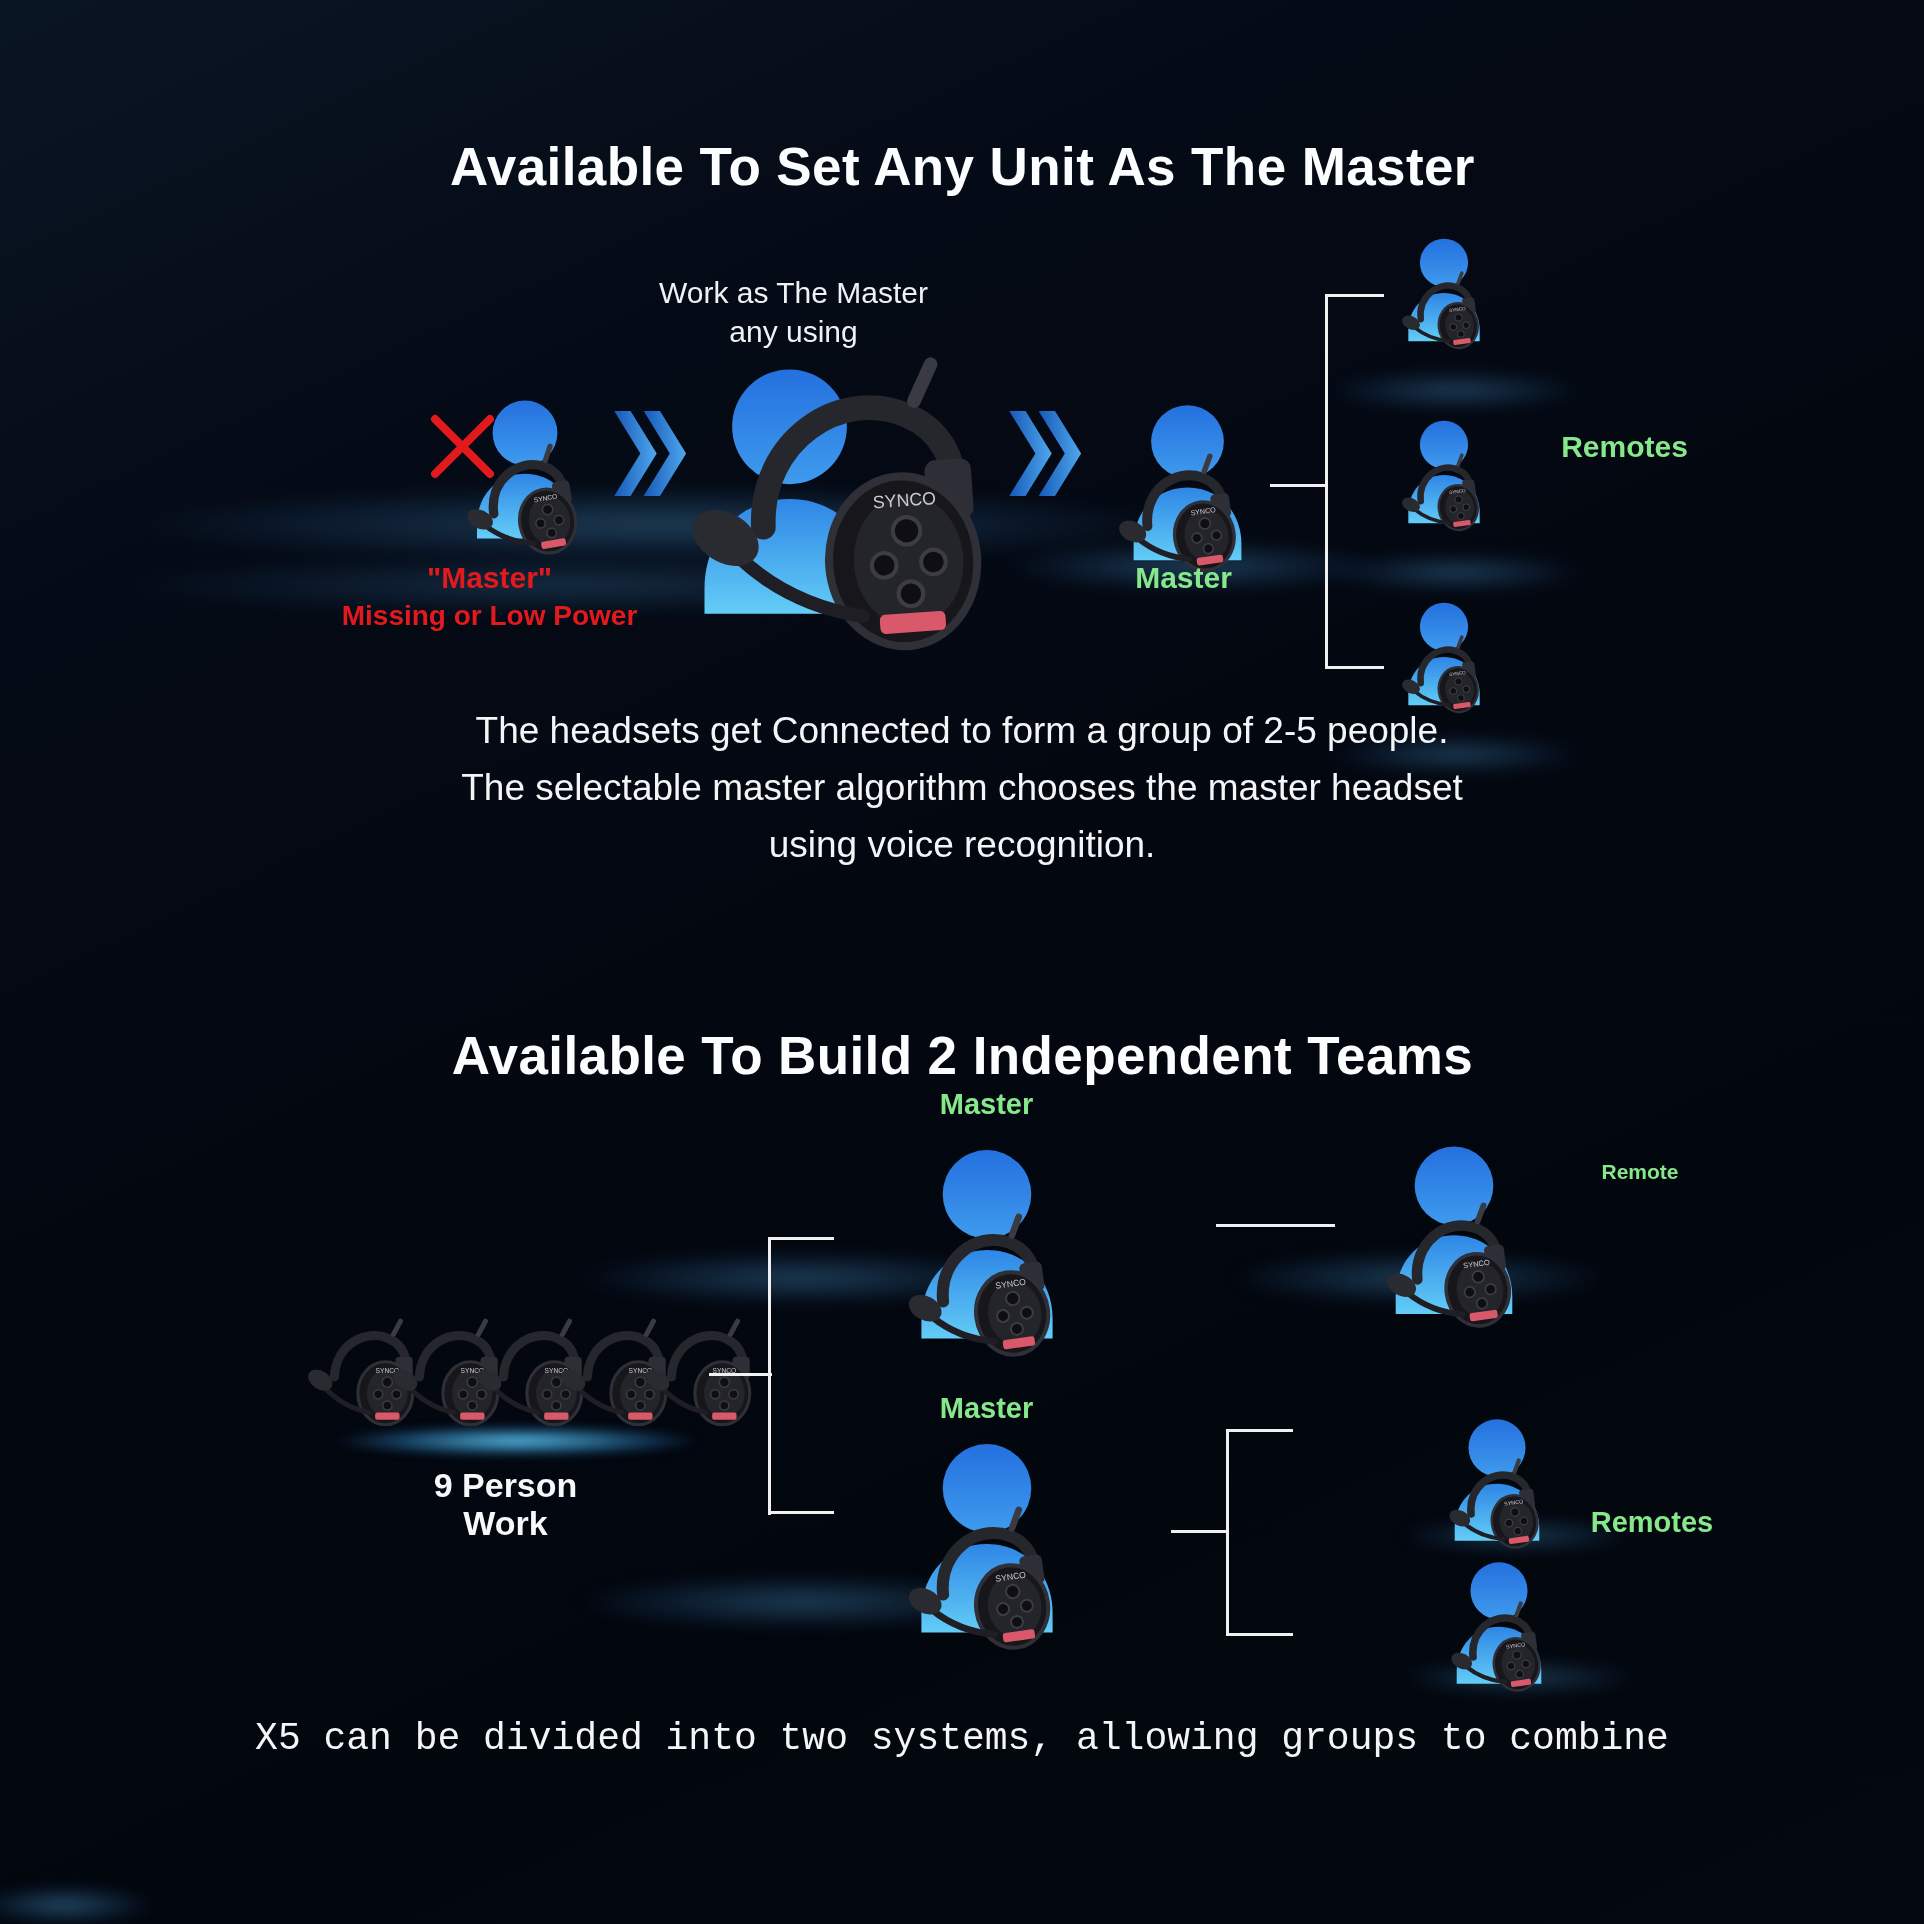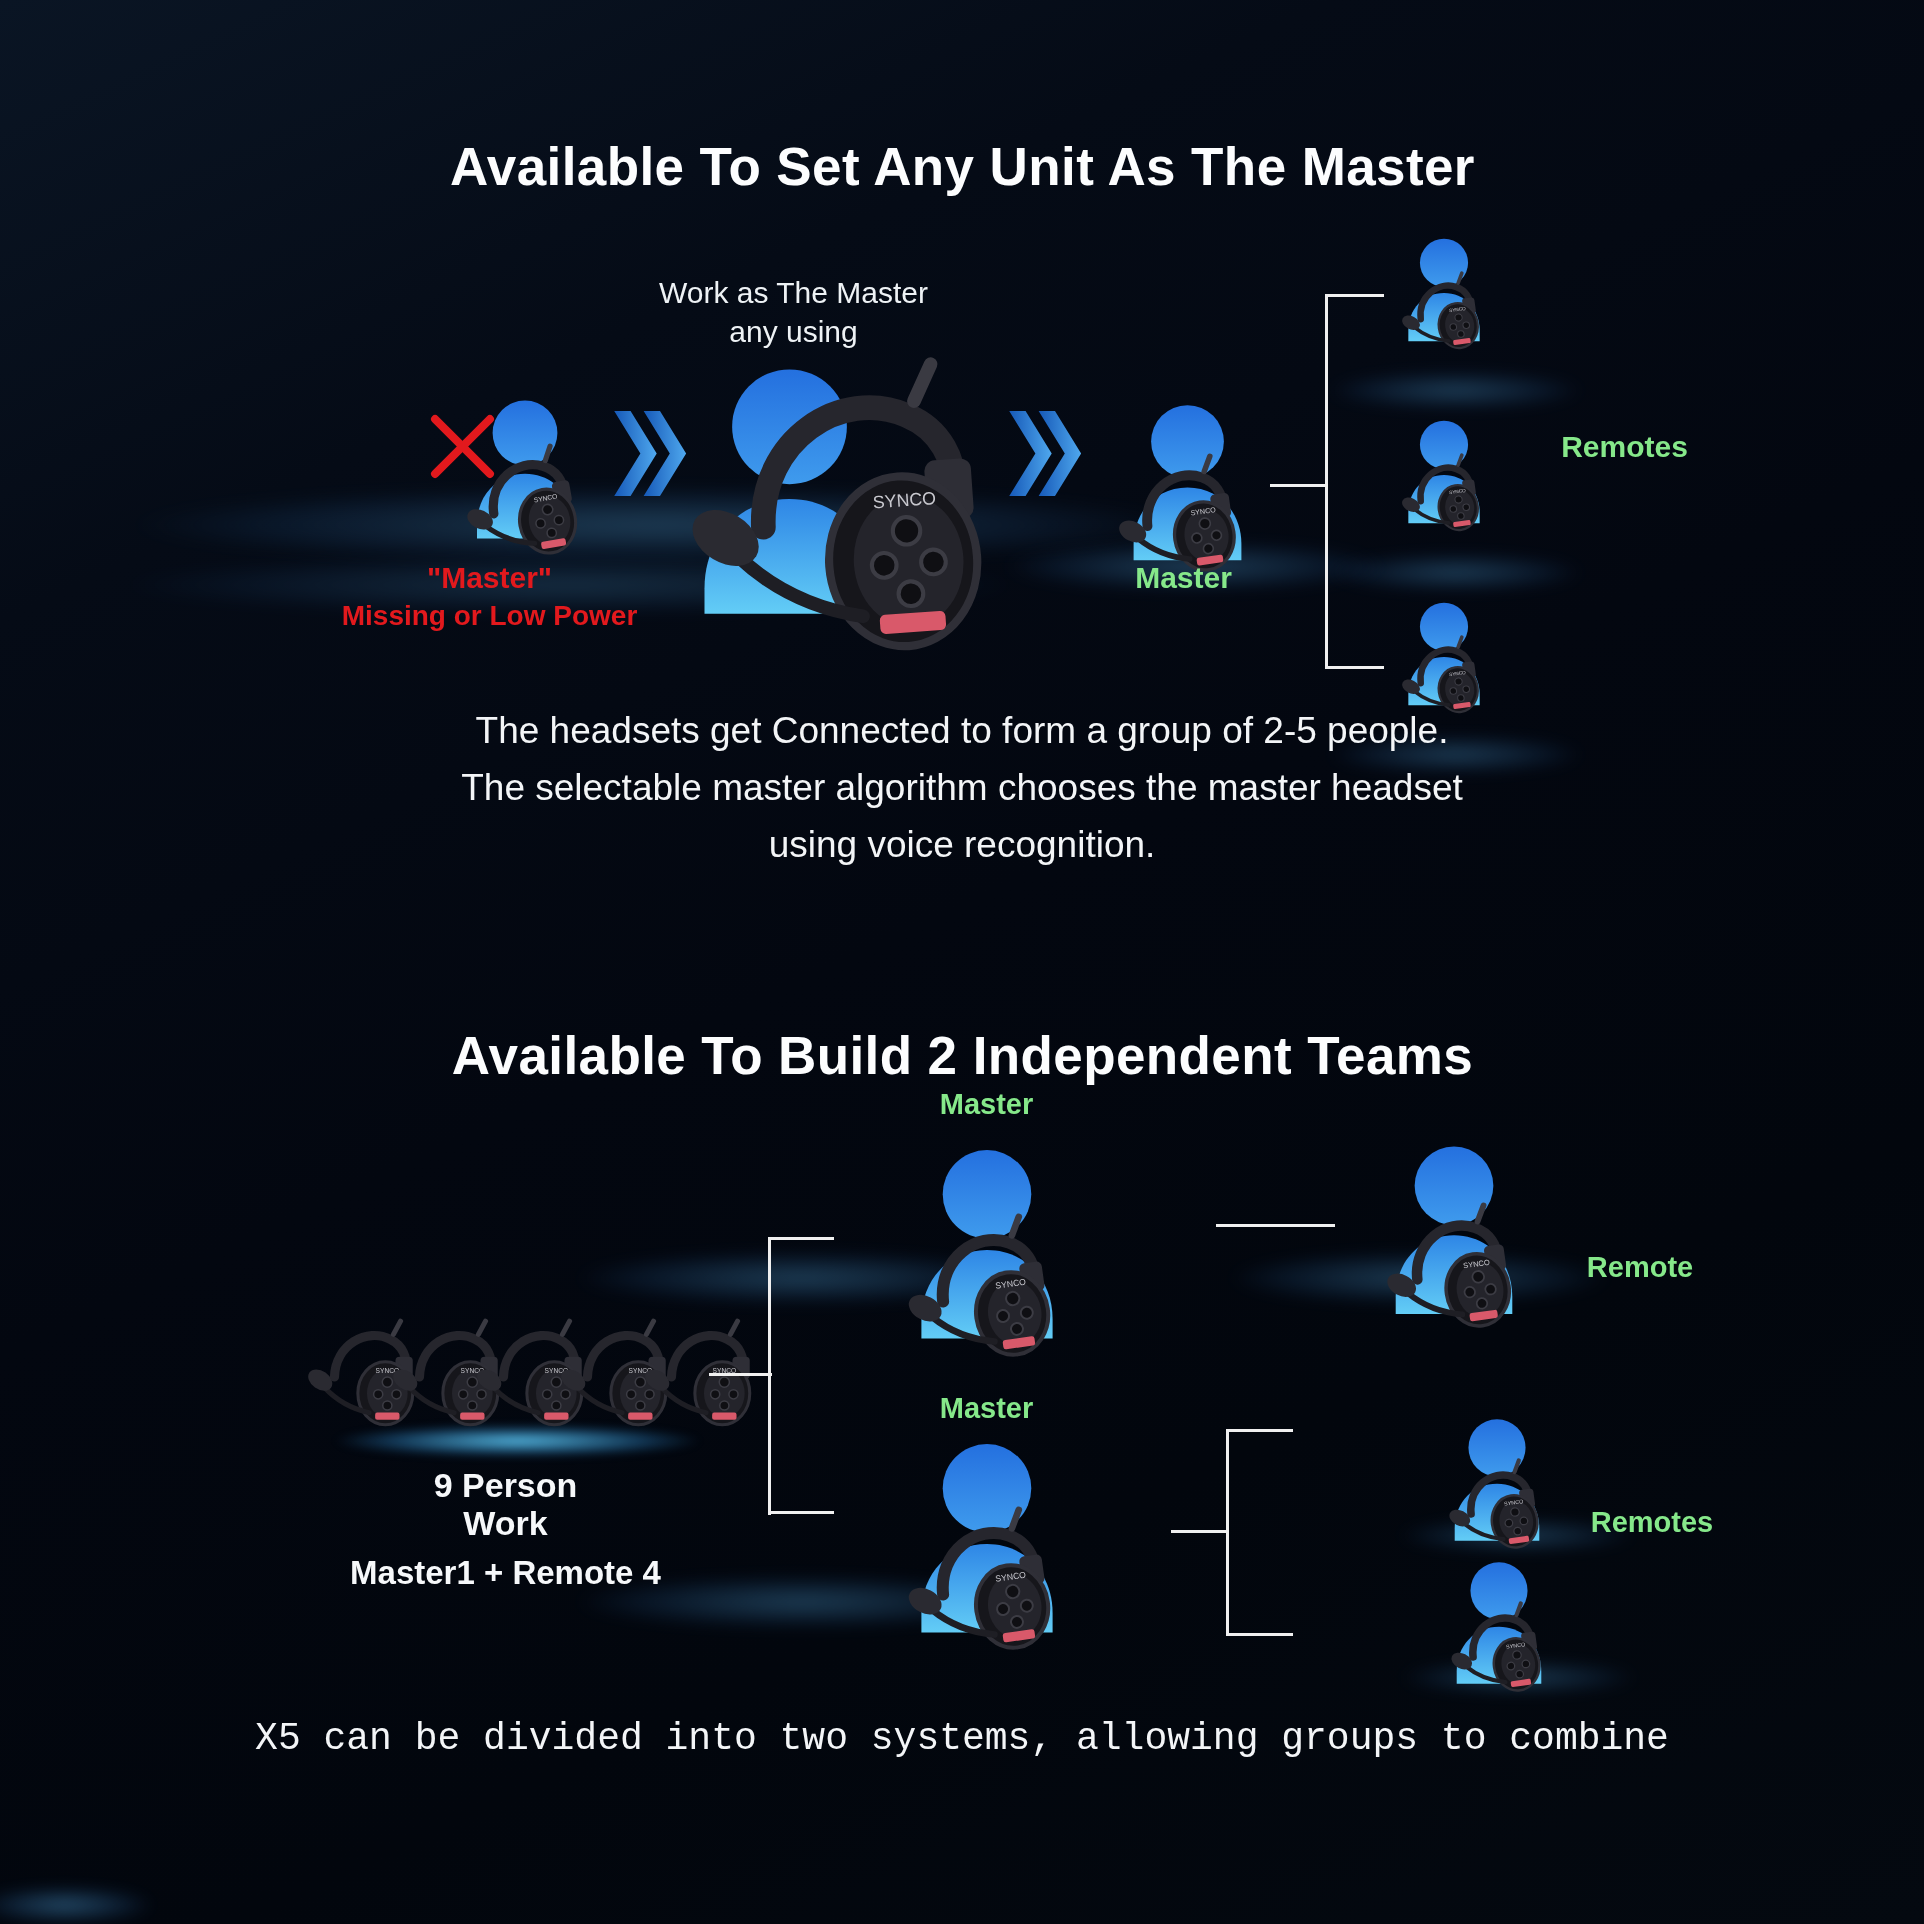--- a/index.html
+++ b/index.html
@@ -168,21 +168,21 @@
 
   <div class="line" style="left:1216px;top:1224px;width:119px;height:3.2px;"></div>
 
   <div class="glow" style="left:1163px;top:1242px;width:513px;height:72px;opacity:.6"></div>
   <svg class="person" style="left:1381px;top:1142px;" width="146" height="175" viewBox="0 0 182 218">
       <use href="#person"></use>
     </svg>
   <svg class="hs" style="left:1384px;top:1202px;transform:rotate(-8deg);" width="140" height="140" viewBox="0 0 175 175">
       <use href="#hs"></use>
     </svg>
-  <div class="gl" style="left:1544px;top:1251px;width:192px;font-size:29px;text-align:center;">Remote</div>
+  <div class="gl" style="left:1544px;top:1160px;width:192px;font-size:21px;text-align:center;">Remote</div>
 
   <svg class="hs" style="left:306px;top:1314px;" width="122" height="122" viewBox="0 0 152 152">
       <use href="#hs"></use>
     </svg>
   <svg class="hs" style="left:391px;top:1314px;" width="122" height="122" viewBox="0 0 152 152">
       <use href="#hs"></use>
     </svg>
   <svg class="hs" style="left:475px;top:1314px;" width="122" height="122" viewBox="0 0 152 152">
       <use href="#hs"></use>
     </svg>
@@ -191,21 +191,20 @@
     </svg>
   <svg class="hs" style="left:643px;top:1314px;" width="122" height="122" viewBox="0 0 152 152">
       <use href="#hs"></use>
     </svg>
   <div class="glow bright" style="left:281px;top:1420px;width:473px;height:42px;"></div>
 
   <div class="wl" style="left:345px;top:1466px;width:321px;font-size:34px;line-height:38px;">
     <div>9 Person</div>
     <div>Work</div>
   </div>
-  <div class="wl" style="left:305px;top:1554px;width:401px;font-size:33px;">Master1 + Remote 4</div>
 
   <div class="line" style="left:709px;top:1373px;width:63px;height:3.2px;"></div>
   <div class="line" style="left:768px;top:1237px;width:3.2px;height:278px;"></div>
   <div class="line" style="left:768px;top:1237px;width:66px;height:3.2px;"></div>
   <div class="line" style="left:768px;top:1511px;width:66px;height:3.2px;"></div>
 
   <div class="gl" style="left:866px;top:1392px;width:241px;font-size:29px;">Master</div>
   <div class="glow" style="left:497px;top:1566px;width:610px;height:72px;opacity:.6"></div>
   <svg class="person" style="left:905px;top:1439px;" width="164" height="197" viewBox="0 0 205 246">
       <use href="#person"></use>

